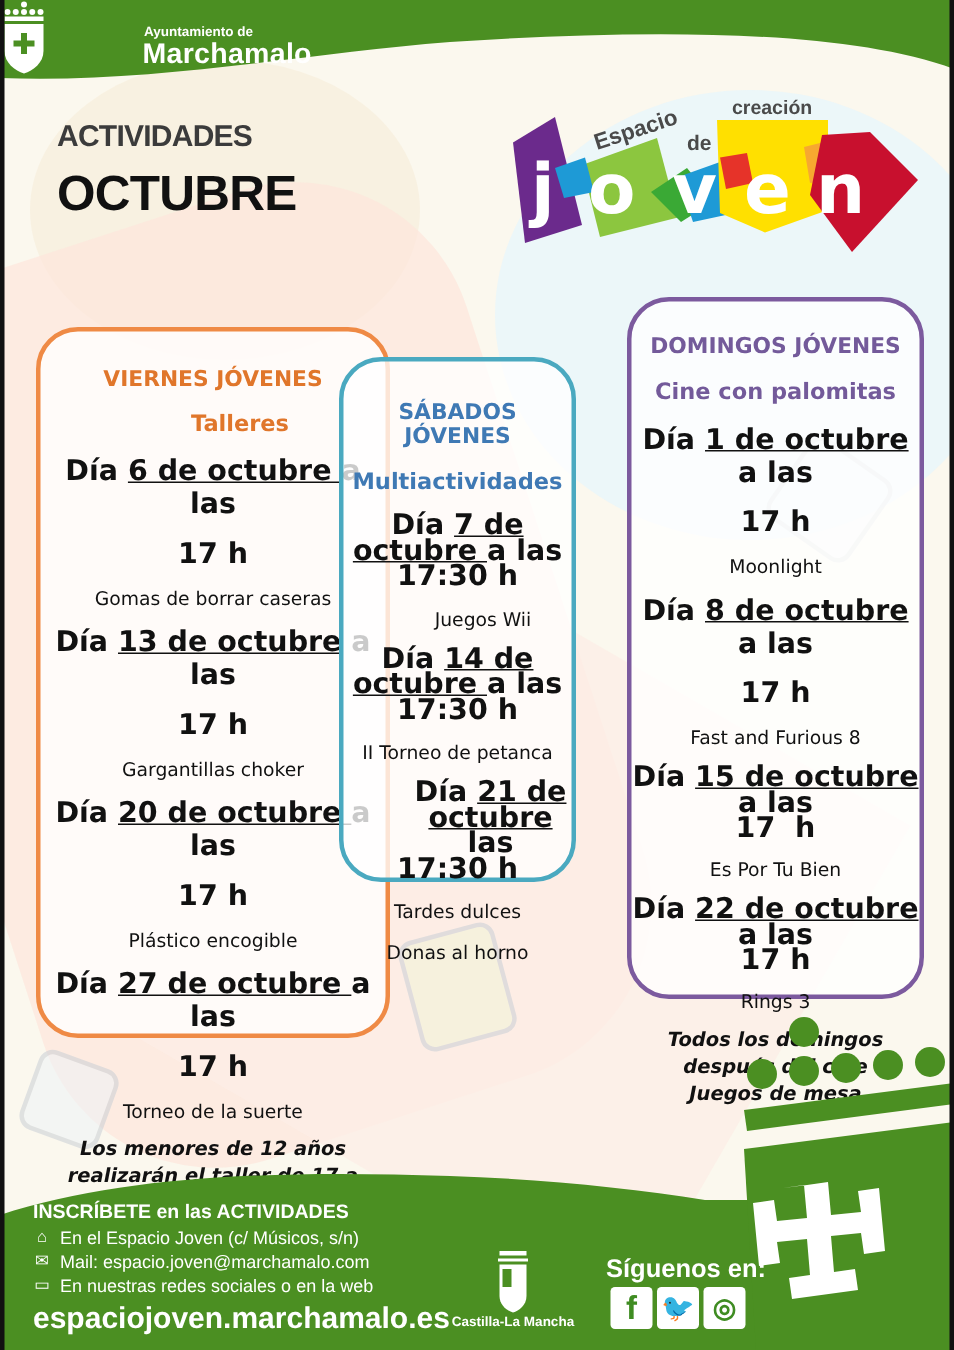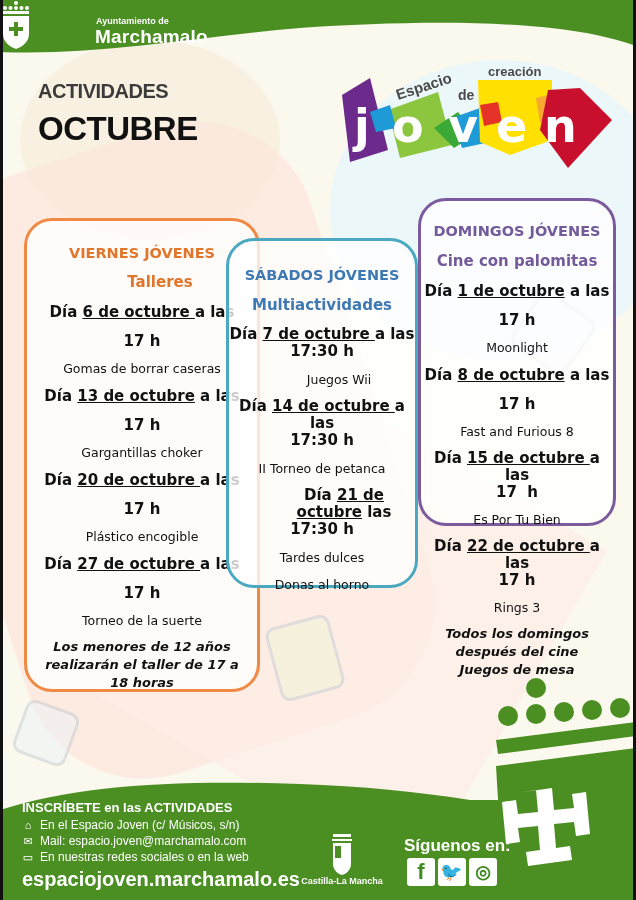--- a/index.html
+++ b/index.html
@@ -15,29 +15,29 @@
   .header svg{position:absolute;left:0;top:0;}
   .coat{position:absolute;left:52px;top:4px;width:32px;height:50px;}
   .ayto-small{position:absolute;left:96px;top:16px;color:#fff;font-family:"Liberation Sans",sans-serif;font-size:9px;font-weight:bold;}
   .ayto-big{position:absolute;left:95px;top:26px;color:#fff;font-family:"Liberation Sans",sans-serif;font-size:19px;font-weight:bold;letter-spacing:.2px;}
   .title1{position:absolute;left:38px;top:80px;font-family:"Liberation Sans",sans-serif;font-size:20px;font-weight:bold;color:#3b3b3b;letter-spacing:-.5px;}
   .title2{position:absolute;left:38px;top:110px;font-family:"Liberation Sans",sans-serif;font-size:33px;font-weight:bold;color:#111;letter-spacing:-.5px;}
   .logo{position:absolute;left:330px;top:50px;width:290px;height:120px;}
   .card{position:absolute;background:rgba(255,255,255,.78);border-radius:28px;border:3px solid;box-sizing:border-box;text-align:center;font-family:"DejaVu Sans",sans-serif;font-size:12.5px;color:#111;}
   .card .ch{font-weight:bold;font-size:14.5px;}
   .card .cs{font-weight:bold;font-size:15px;}
-  .card .day{font-weight:bold;font-size:15px;}
+  .card .day{font-weight:bold;font-size:19px;}
   .card .day u{text-decoration:underline;}
   .card .act{font-size:12.5px;}
   .card .note{font-weight:bold;font-style:italic;font-size:13px;line-height:18px;}
   .c1{left:24px;top:218px;width:236px;height:474px;border-color:#ef8a45;}
   .c1 .ch,.c1 .cs{color:#e0762b;}
-  .c2{left:226px;top:238px;width:192px;height:350px;border-color:#4aa9c0;}
+  .c2{left:226px;top:238px;width:158px;height:350px;border-color:#4aa9c0;}
   .c2 .ch,.c2 .cs{color:#3f79b4;}
-  .c3{left:418px;top:198px;width:198px;height:328px;border-color:#7c5a9e;}
+  .c3{left:418px;top:198px;width:198px;height:468px;border-color:#7c5a9e;}
   .c3 .ch,.c3 .cs{color:#735a9a;}
   .footer-shape{position:absolute;left:0;top:770px;width:636px;height:130px;}
   .crown{position:absolute;}
   .insc{position:absolute;left:22px;top:800px;color:#fff;font-family:"Liberation Sans",sans-serif;font-size:13px;font-weight:bold;}
   .fline{position:absolute;left:22px;color:#fff;font-family:"Liberation Sans",sans-serif;font-size:12px;display:flex;align-items:center;gap:6px;}
   .fline .ic{width:12px;height:12px;display:inline-block;text-align:center;font-size:11px;line-height:12px;}
   .web{position:absolute;left:22px;top:868px;color:#fff;font-family:"Liberation Sans",sans-serif;font-size:20px;font-weight:bold;}
   .clm{position:absolute;left:296px;top:834px;width:92px;text-align:center;color:#fff;font-family:"Liberation Sans",sans-serif;font-size:9px;font-weight:bold;}
   .siguenos{position:absolute;left:404px;top:836px;color:#fff;font-family:"Liberation Sans",sans-serif;font-size:17px;font-weight:bold;}
   .social{position:absolute;left:407px;top:858px;display:flex;gap:3px;}

